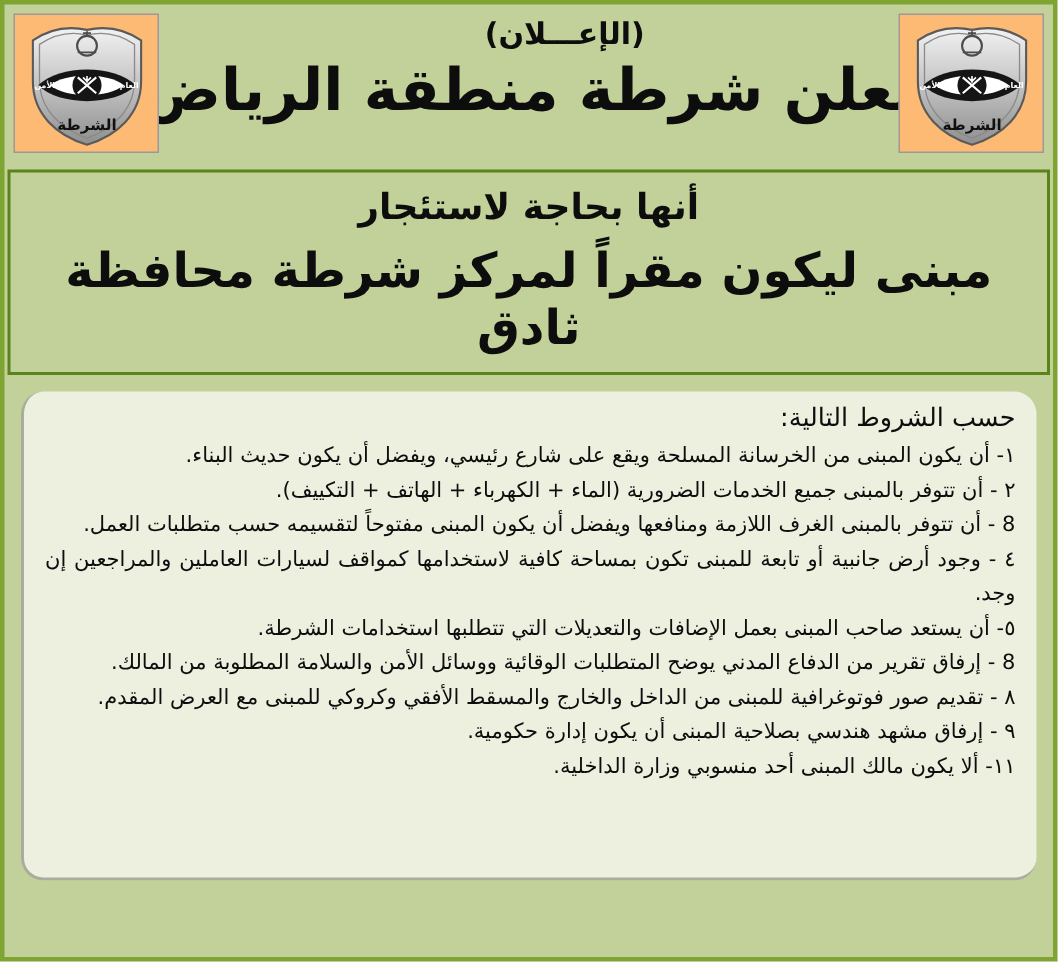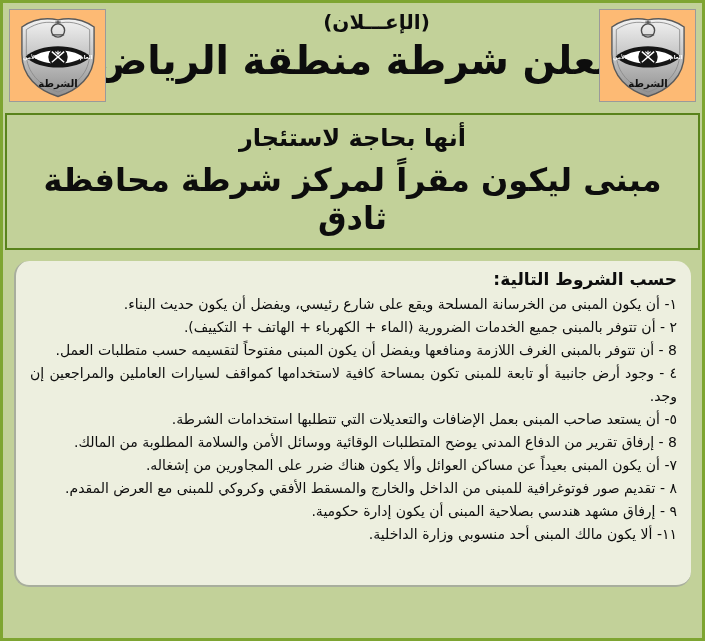--- a/index.html
+++ b/index.html
@@ -42,21 +42,21 @@
   .conditions-box{
     margin:11px 11px 0;
     background:#edefdf;
     border-radius:15px;
     border-left:2px solid #a8ae9d;
     border-bottom:2px solid #a8ae9d;
     padding:6px 14px 8px;
     box-sizing:border-box;
     min-height:326px;
   }
-  .conditions-heading{font-size:17px;font-weight:bold;margin:2px 0 4px;}
+  .conditions-heading{font-size:17px;font-weight:normal;margin:2px 0 4px;}
   .condition-item{
     font-size:14px;font-weight:normal;line-height:23px;
     text-align:justify;
   }
   svg{display:block;}
 </style>
 </head>
 <body>
 
 <div class="page">
@@ -121,19 +121,18 @@
   </div>
 
   <div class="conditions-box">
     <div class="conditions-heading">حسب الشروط التالية:</div>
     <div class="condition-item">١- أن يكون المبنى من الخرسانة المسلحة ويقع على شارع رئيسي، ويفضل أن يكون حديث البناء.</div>
     <div class="condition-item">٢ - أن تتوفر بالمبنى جميع الخدمات الضرورية (الماء + الكهرباء + الهاتف + التكييف).</div>
     <div class="condition-item">8 - أن تتوفر بالمبنى الغرف اللازمة ومنافعها ويفضل أن يكون المبنى مفتوحاً لتقسيمه حسب متطلبات العمل.</div>
     <div class="condition-item">٤ - وجود أرض جانبية أو تابعة للمبنى تكون بمساحة كافية لاستخدامها كمواقف لسيارات العاملين والمراجعين إن وجد.</div>
     <div class="condition-item">٥- أن يستعد صاحب المبنى بعمل الإضافات والتعديلات التي تتطلبها استخدامات الشرطة.</div>
     <div class="condition-item">8 - إرفاق تقرير من الدفاع المدني يوضح المتطلبات الوقائية ووسائل الأمن والسلامة المطلوبة من المالك.</div>
-    <div class="condition-item">٧- أن يكون المبنى بعيداً عن مساكن العوائل وألا يكون هناك ضرر على المجاورين من إشغاله.</div>
     <div class="condition-item">٨ - تقديم صور فوتوغرافية للمبنى من الداخل والخارج والمسقط الأفقي وكروكي للمبنى مع العرض المقدم.</div>
     <div class="condition-item">٩ - إرفاق مشهد هندسي بصلاحية المبنى أن يكون إدارة حكومية.</div>
     <div class="condition-item">١١- ألا يكون مالك المبنى أحد منسوبي وزارة الداخلية.</div>
   </div>
 
 </div>
 
 </body></html>

